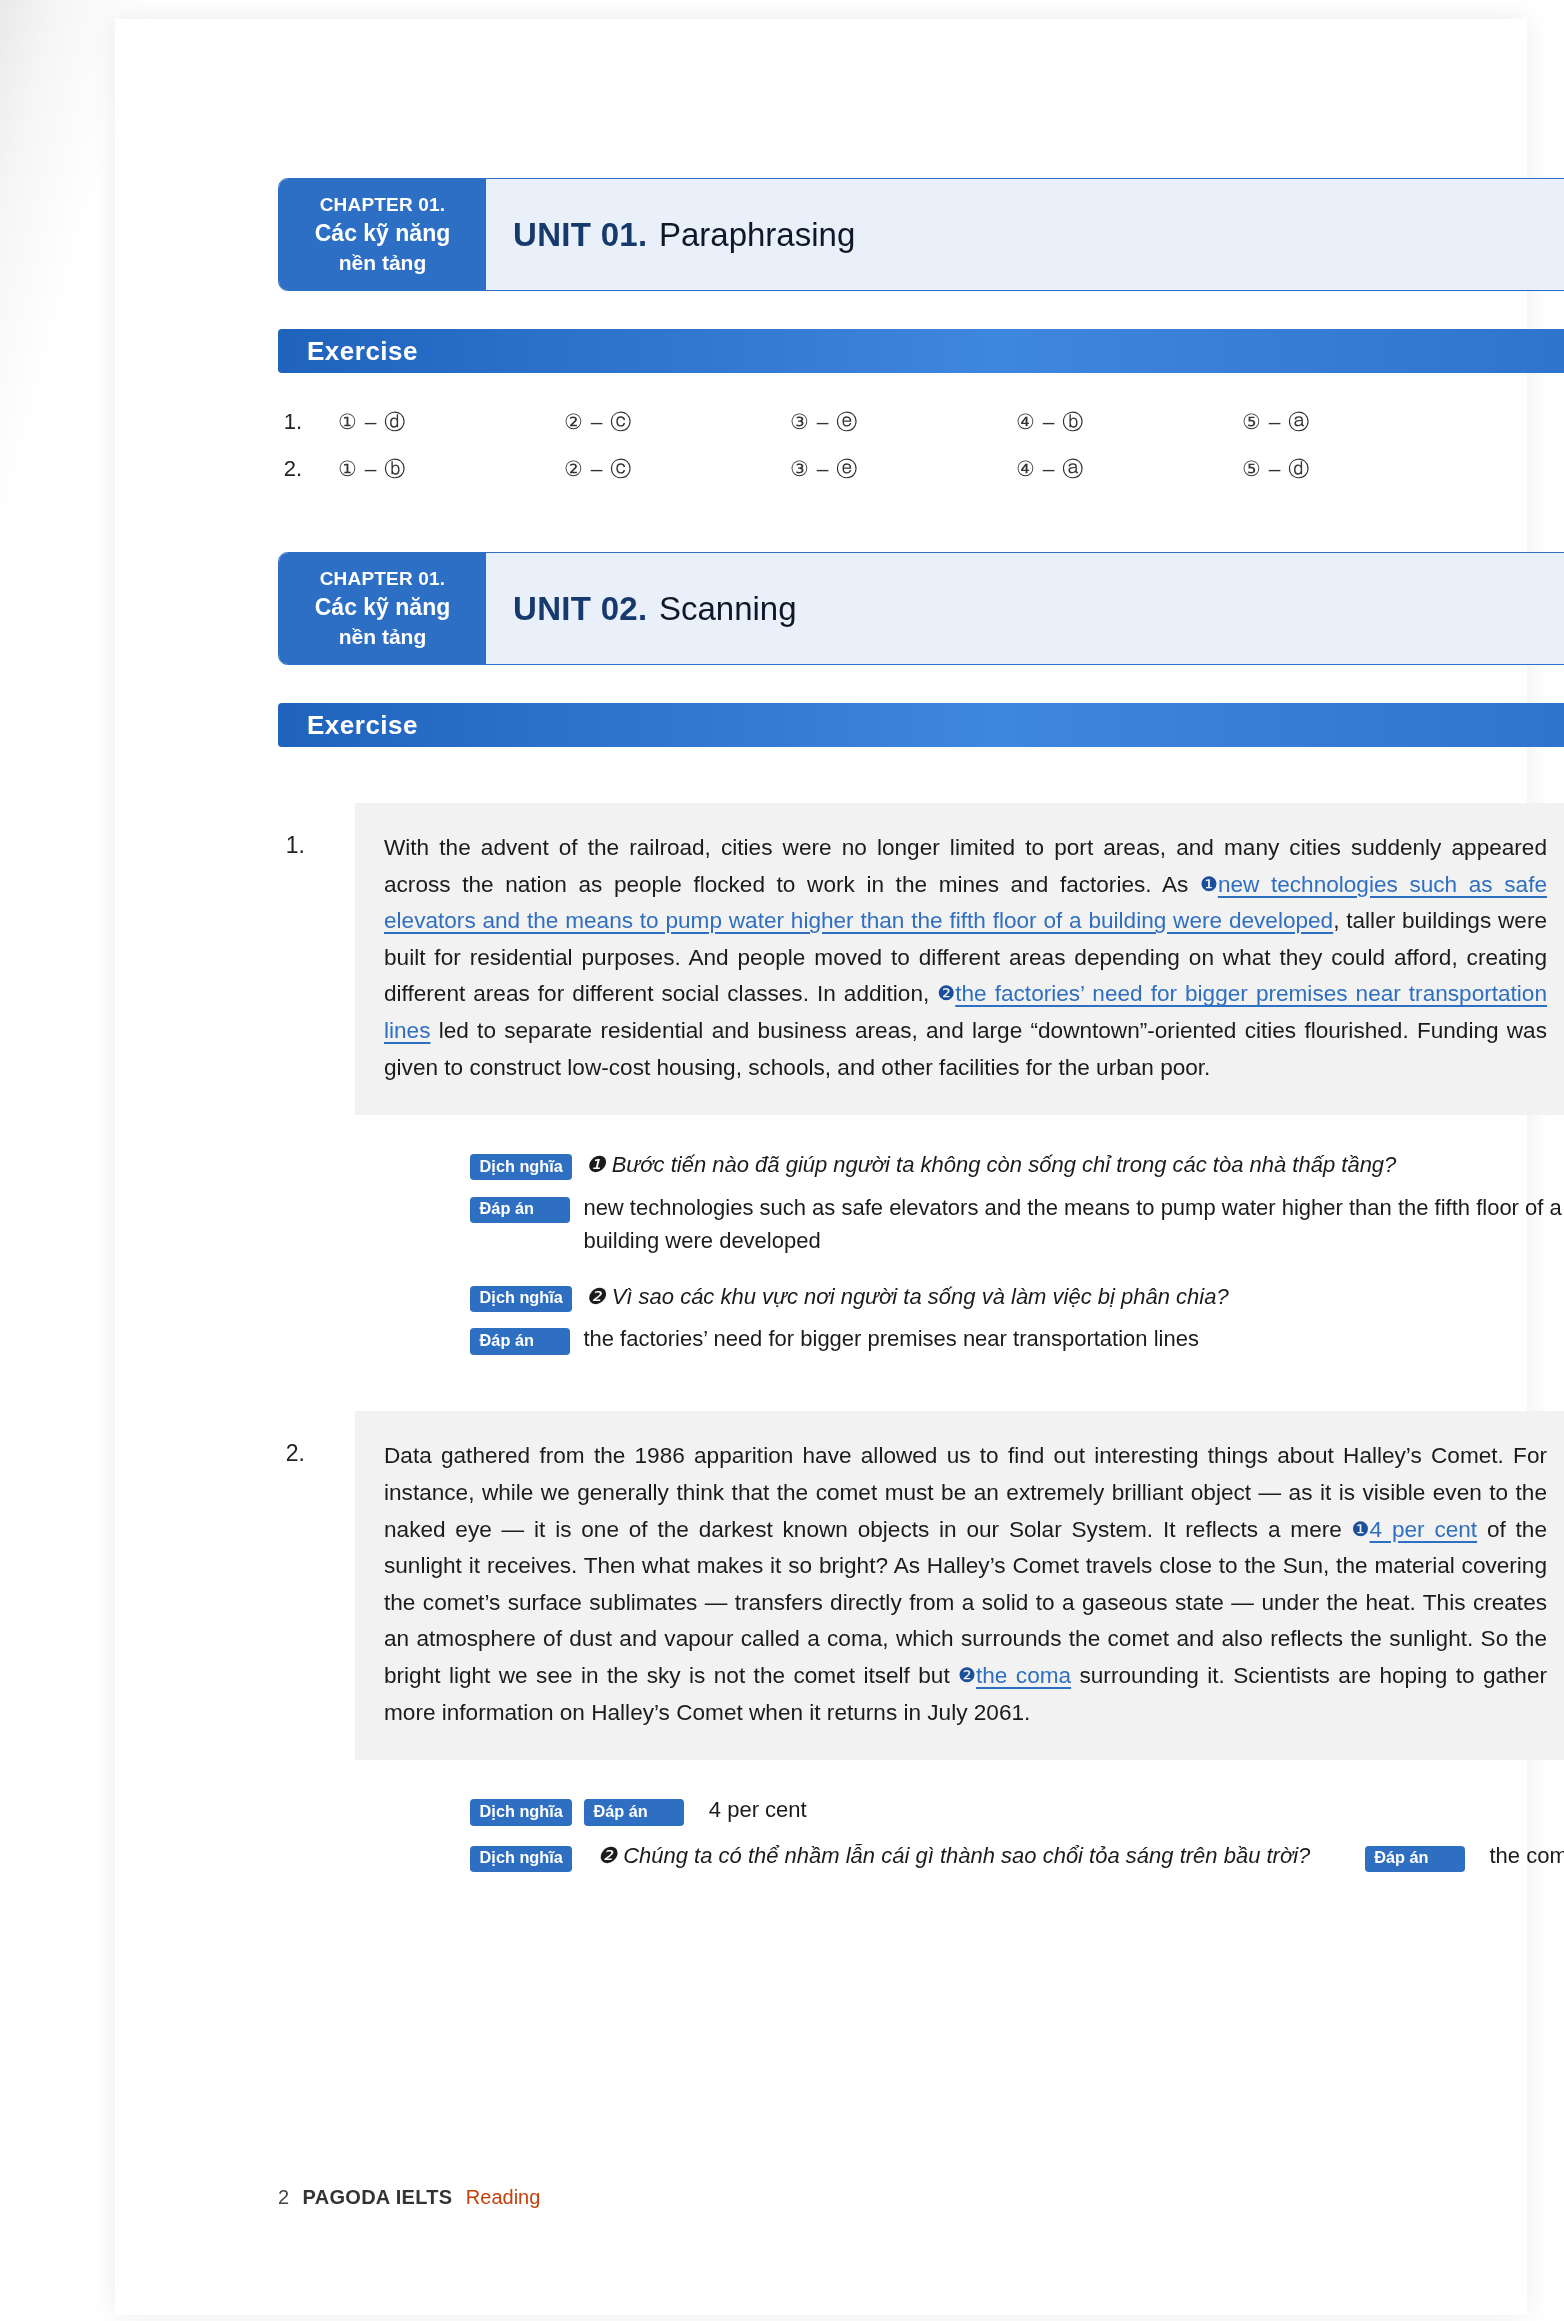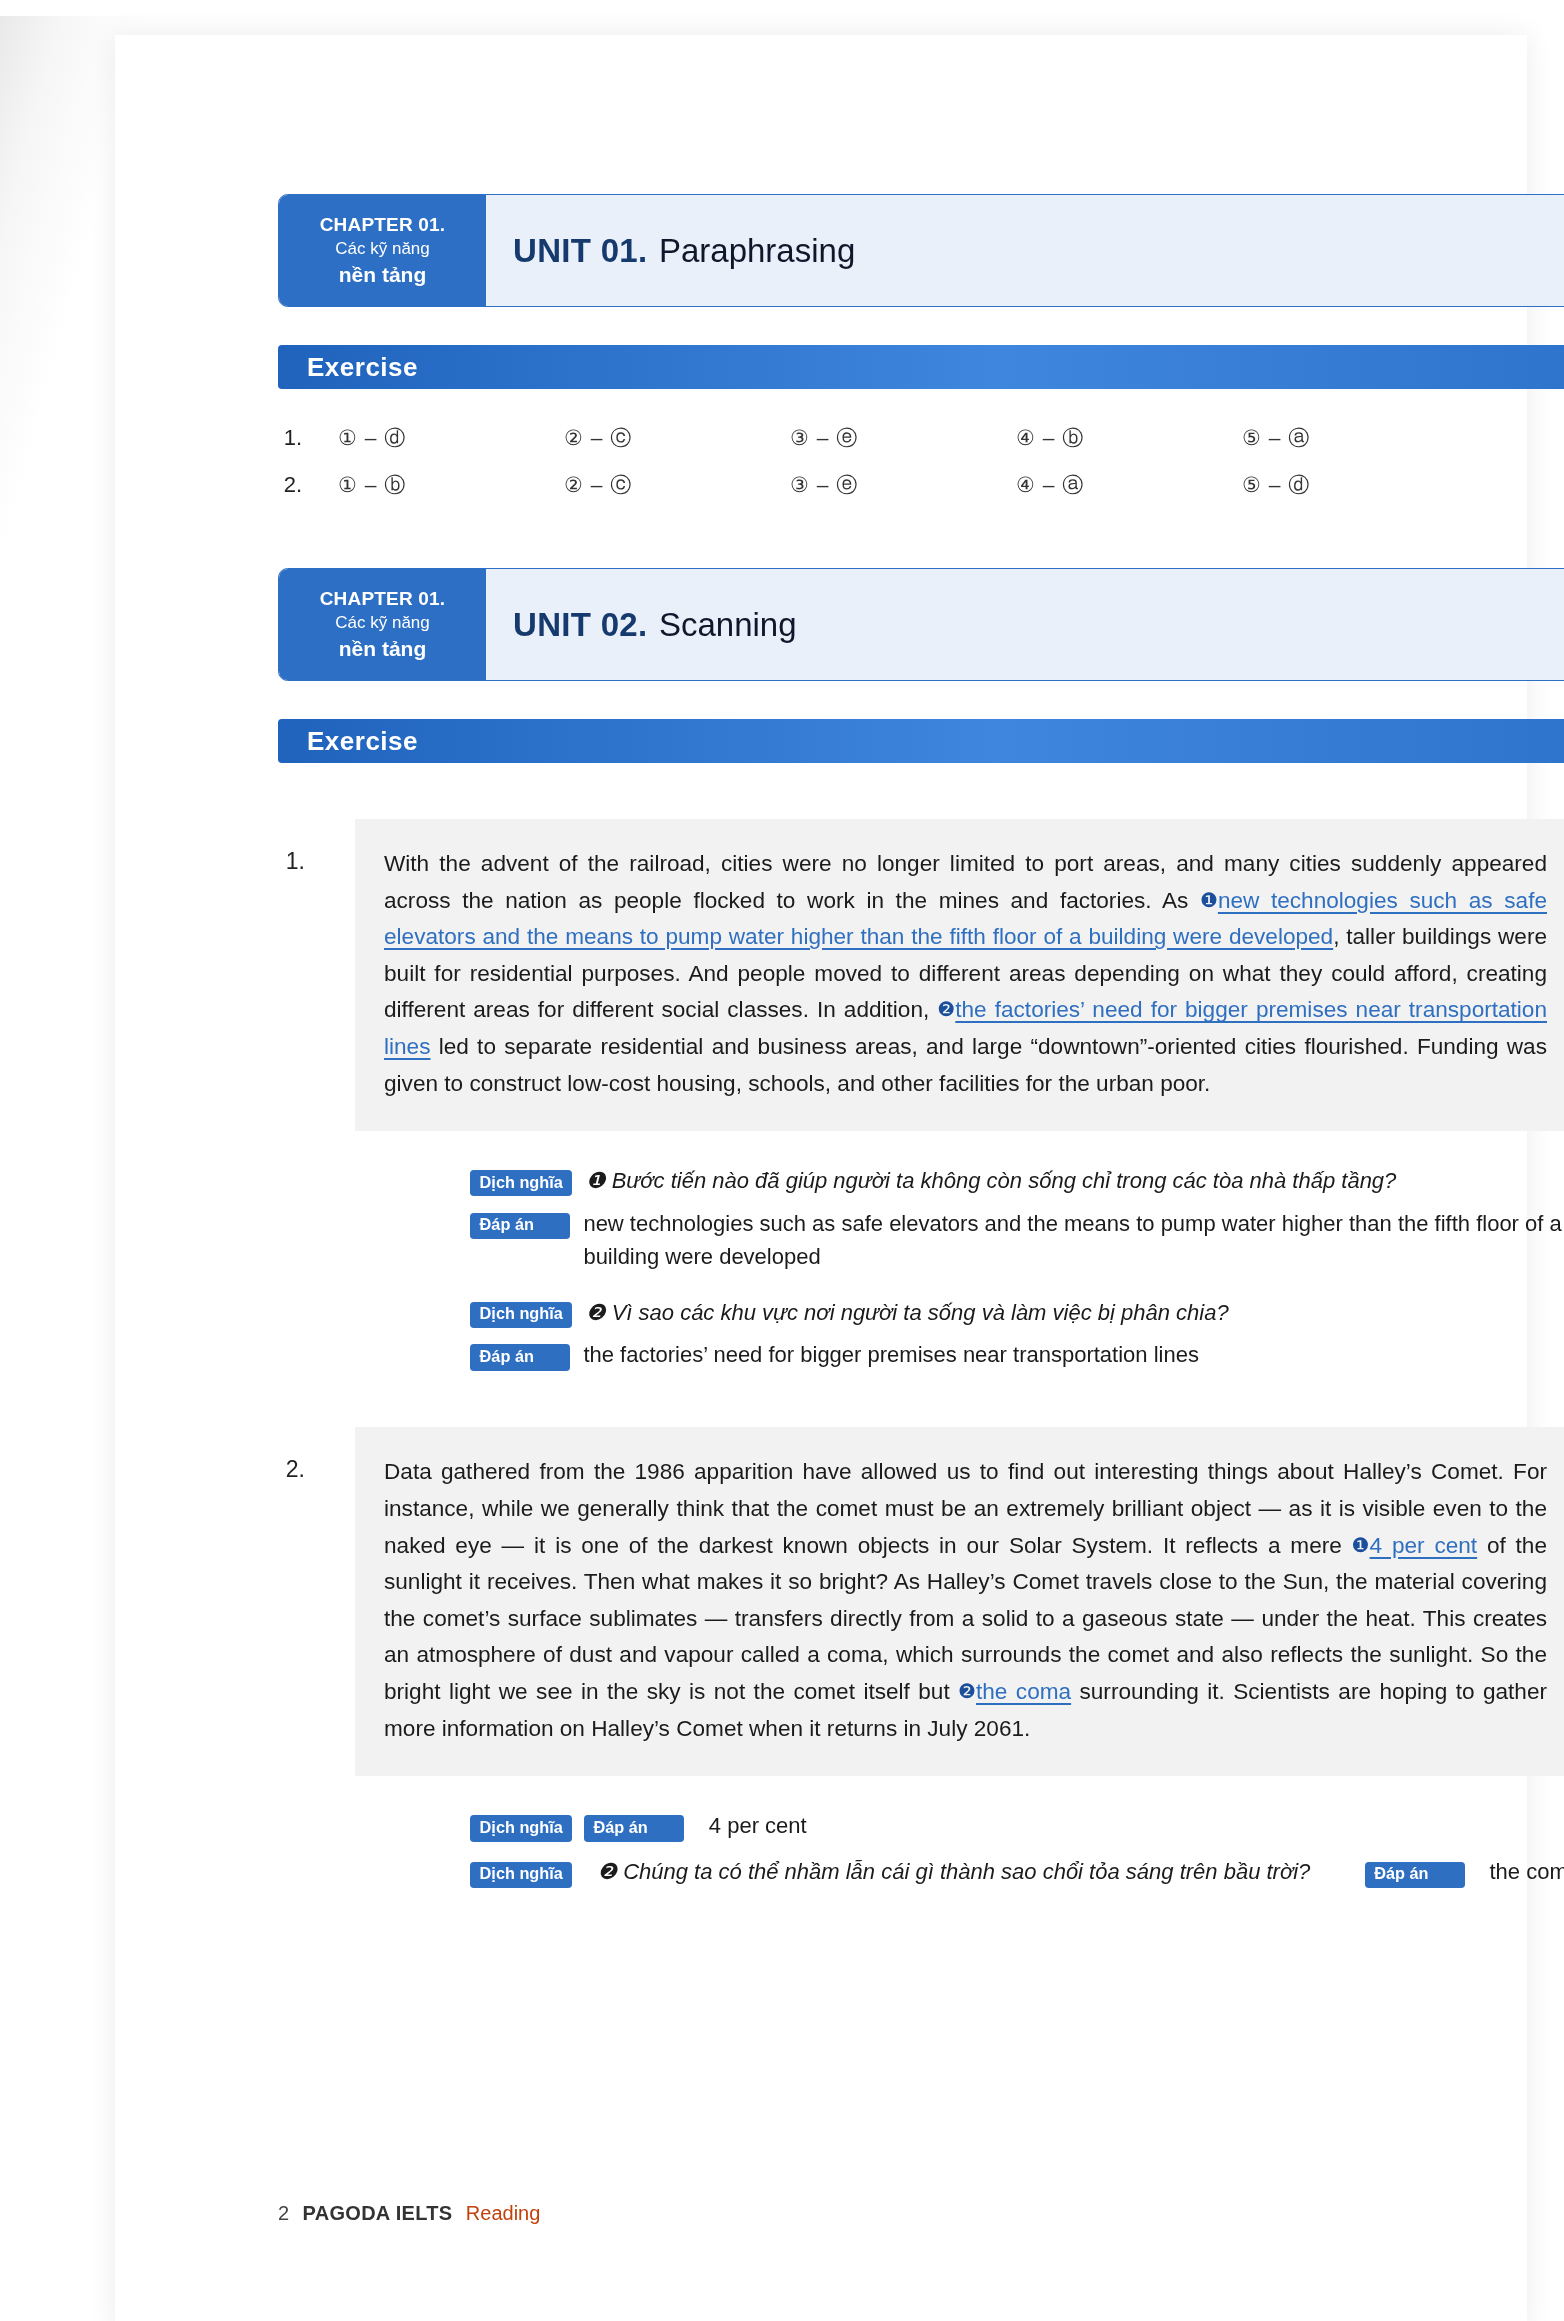--- a/index.html
+++ b/index.html
@@ -8,21 +8,21 @@
     width: 1564px;
     height: 2321px;
     background: #ffffff;
     font-family: "Liberation Sans", sans-serif;
     color: #1a1a1a;
     position: relative;
     overflow: hidden;
   }
   .page {
     position: absolute;
-    left: 0; top: 16px;
+    left: 0; top: 0;
     width: 1564px; height: 1654px;
     background: linear-gradient(105deg,#e9e9e9 0px,#f6f6f6 58px,#ffffff 144px,#ffffff 100%);
   }
   .sheet {
     position: absolute;
     left: 115px;
     top: 19px;
     width: 1412px;
     height: 2296px;
     background: #ffffff;
@@ -50,21 +50,21 @@
     color: #ffffff;
     width: 207px;
     display: flex;
     flex-direction: column;
     justify-content: center;
     align-items: center;
     padding: 5.8px 3.8px;
     line-height: 1.35;
   }
   .chapter-line1 { font-size: 19px; font-weight: bold; letter-spacing: 0.2px; }
-  .chapter-line2 { font-size: 17px; font-weight: normal; }
+  .chapter-line2 { font-size: 23px; font-weight: bold; }
   .chapter-line3 { font-size: 21px; font-weight: bold; }
   .unit-header .unit-title {
     flex: 1;
     display: flex;
     align-items: center;
     padding-left: 27px;
     background: #eaf0fa;
     font-size: 33px;
     color: #163a6e;
   }

